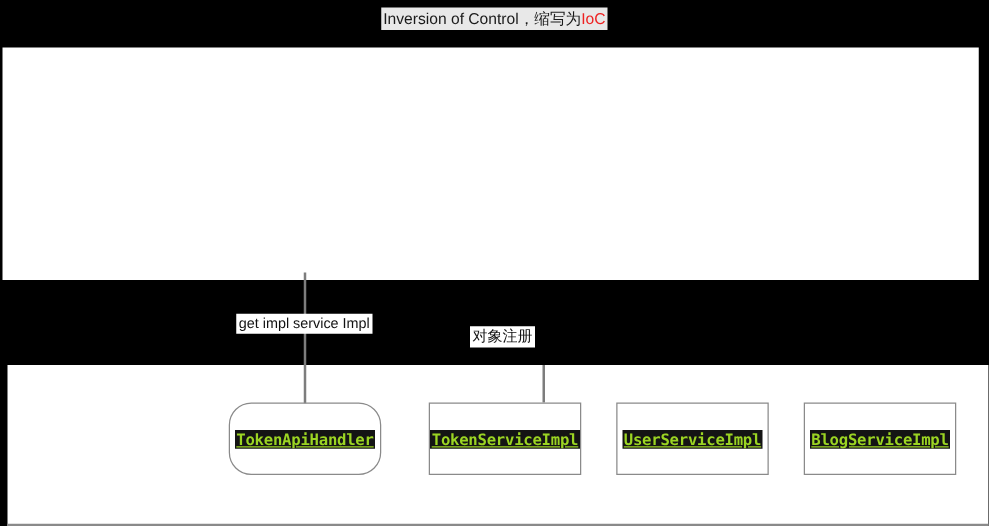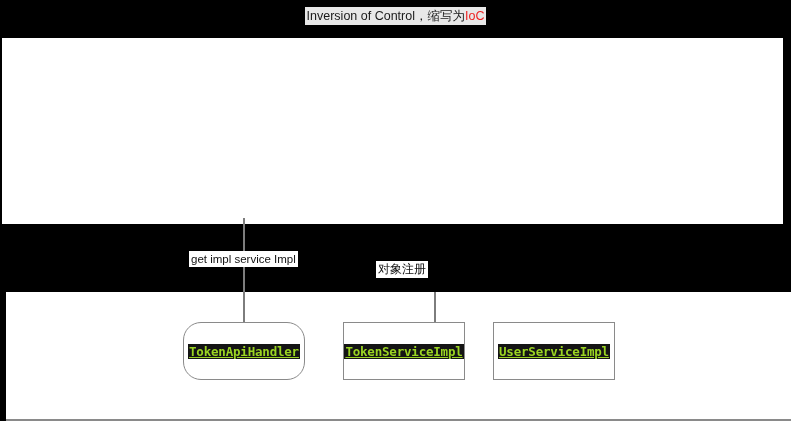--- a/index.html
+++ b/index.html
@@ -147,14 +147,17 @@
 
   <div class="comp-box" id="box-1">
     <span class="comp-label">TokenApiHandler</span>
   </div>
   <div class="comp-box" id="box-2">
     <span class="comp-label">TokenServiceImpl</span>
   </div>
   <div class="comp-box" id="box-3">
     <span class="comp-label">UserServiceImpl</span>
   </div>
+  <div class="comp-box" id="box-4">
+    <span class="comp-label">BlogServiceImpl</span>
+  </div>
 
 </div>
 
 </body></html>

